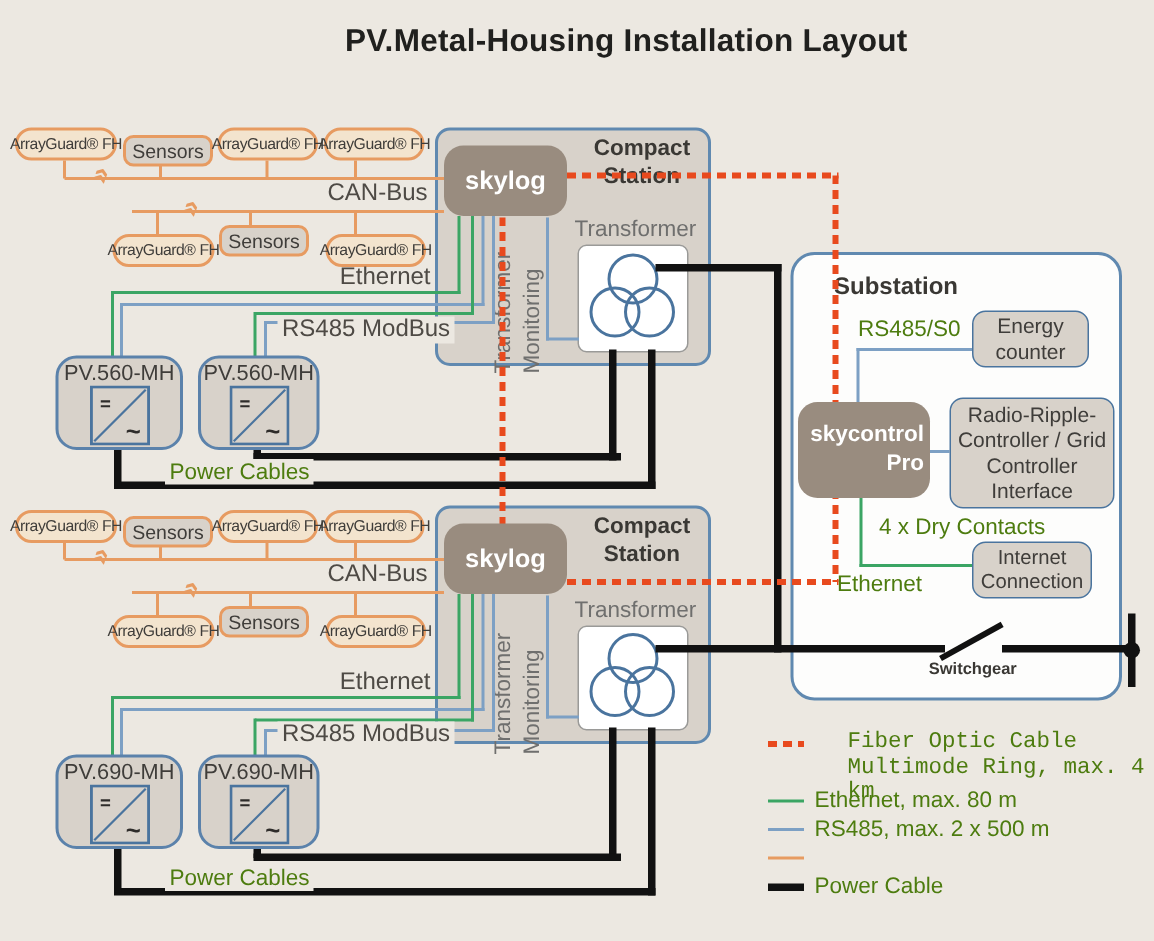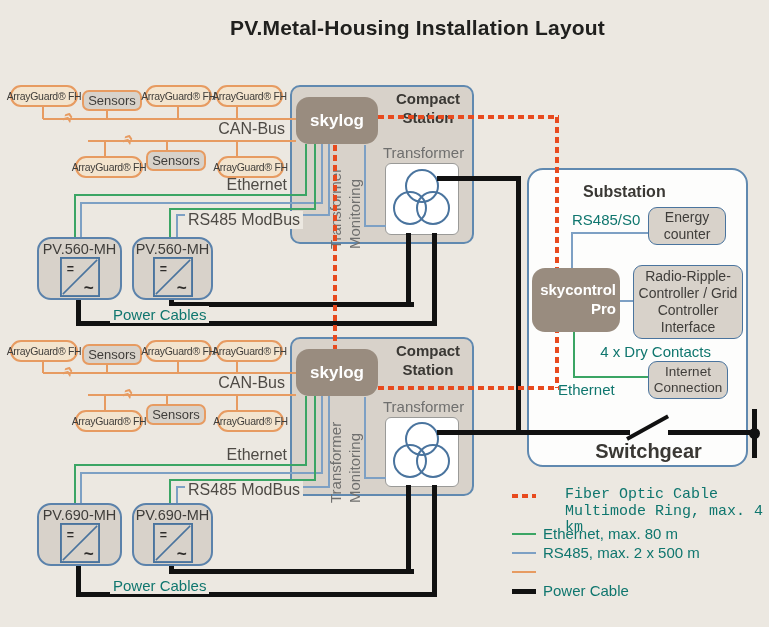--- a/index.html
+++ b/index.html
@@ -21,21 +21,21 @@
   .whitebox{background:#fff;border:1.5px solid #9a9a98;border-radius:6px;}
   .sub{background:#fdfdfc;border:2px solid #6089b0;border-radius:16px;}
   
   .green{background:#3ba564;}
   .blue{background:#7da0c4;}
   .orange{background:#e79b61;}
   .power{background:#111111;}
   .fiber-h{height:4px;background:repeating-linear-gradient(90deg,#e84a1e 0 6px,transparent 6px 10px);}
   .fiber-v{width:4px;background:repeating-linear-gradient(180deg,#e84a1e 0 6px,transparent 6px 10px);}
   
-  .lbl{font-size:15px;color:#0f766e;}
+  .lbl{font-size:15px;color:#4d7c0f;}
   .lbl16{font-size:16px;color:#4e4a45;}
   .bold{font-weight:bold;color:#3a3834;}
   .knock{background:#ece8e1;padding:0 3px;}
   .gray{color:#6f6f6e;}
   .title{width:100%;text-align:center;font-size:21px;font-weight:bold;color:#20201e;letter-spacing:0.2px;}
   .rot{transform:rotate(-90deg);font-size:15px;color:#6f6f6e;line-height:19px;text-align:left;}
   .brk{color:#e79b61;font-size:19px;font-weight:bold;transform:rotate(-70deg);}
   .dot{width:11px;height:11px;border-radius:50%;background:#111;}
 </style>
 </head>
@@ -69,21 +69,21 @@
       <circle cx="24" cy="43" r="16" fill="none" stroke="#4a749e" stroke-width="2"></circle>
       <circle cx="47" cy="43" r="16" fill="none" stroke="#4a749e" stroke-width="2"></circle>
     </svg>
   </div>
   <div class="abs rot" style="left:297px;top:430px;width:102px;height:44px;">Transformer Monitoring</div>
 
   <div class="abs blue" style="left:364px;top:397px;width:2px;height:82px;"></div>
   <div class="abs blue" style="left:364px;top:477px;width:22px;height:2px;"></div>
 
   <div class="abs sub" style="left:527px;top:168px;width:217px;height:295px;"></div>
-  <div class="abs bold" style="left:583px;top:183px;font-size:16px;">Substation</div>
+  <div class="abs bold" style="left:556px;top:183px;font-size:16px;">Substation</div>
 
   <div class="abs green" style="left:305px;top:144px;width:2px;height:52px;"></div>
   <div class="abs green" style="left:75px;top:194px;width:232px;height:2px;"></div>
   <div class="abs green" style="left:74px;top:194px;width:2px;height:44px;"></div>
   <div class="abs blue" style="left:321px;top:144px;width:2px;height:60px;"></div>
   <div class="abs blue" style="left:81px;top:202px;width:242px;height:2px;"></div>
   <div class="abs blue" style="left:80px;top:202px;width:2px;height:36px;"></div>
   <div class="abs green" style="left:314px;top:144px;width:2px;height:66px;"></div>
   <div class="abs green" style="left:170px;top:208px;width:146px;height:2px;"></div>
   <div class="abs green" style="left:169px;top:208px;width:2px;height:30px;"></div>
@@ -226,26 +226,26 @@
   </div>
   <div class="abs blue" style="left:620px;top:300px;width:13px;height:2px;"></div>
   <div class="abs green" style="left:573px;top:332px;width:2px;height:46px;"></div>
   <div class="abs green" style="left:573px;top:376px;width:75px;height:2px;"></div>
   <div class="abs taupe" style="left:532px;top:268px;width:88px;height:64px;font-size:15px;">
     <span style="width:80px;">skycontrol Pro</span>
   </div>
   <div class="abs bluebox" style="left:633px;top:265px;width:110px;height:74px;">
     <span style="width:102px;">Radio-Ripple-Controller / Grid Controller Interface</span>
   </div>
-  <div class="abs lbl" style="left:586px;top:343px;width:125px;text-align:right;">4 x Dry Contacts</div>
+  <div class="abs lbl" style="left:586px;top:343px;width:125px;text-align:left;">4 x Dry Contacts</div>
   <div class="abs bluebox" style="left:648px;top:361px;width:80px;height:38px;font-size:13.5px;">
     <span style="width:74px;">Internet Connection</span>
   </div>
   <div class="abs lbl" style="left:558px;top:381px;">Ethernet</div>
-  <div class="abs bold" style="left:586px;top:440px;width:125px;text-align:center;font-size:20px;">Switchgear</div>
+  <div class="abs bold" style="left:586px;top:440px;width:125px;text-align:center;font-size:11px;">Switchgear</div>
 
   <div class="abs fiber-h" style="left:512px;top:494px;width:24px;"></div>
   <div class="abs lbl" style="left:565px;top:487px;width:222px;line-height:16.5px;font-family:Liberation Mono, monospace;">Fiber Optic Cable Multimode Ring, max. 4 km</div>
   <div class="abs green" style="left:512px;top:533px;width:24px;height:2px;"></div>
   <div class="abs lbl" style="left:543px;top:525px;">Ethernet, max. 80 m</div>
   <div class="abs blue" style="left:512px;top:552px;width:24px;height:2px;"></div>
   <div class="abs lbl" style="left:543px;top:544px;">RS485, max. 2 x 500 m</div>
   <div class="abs orange" style="left:512px;top:571px;width:24px;height:2px;"></div>
   <div class="abs power" style="left:512px;top:589px;width:24px;height:5px;"></div>
   <div class="abs lbl" style="left:543px;top:582px;">Power Cable</div>

